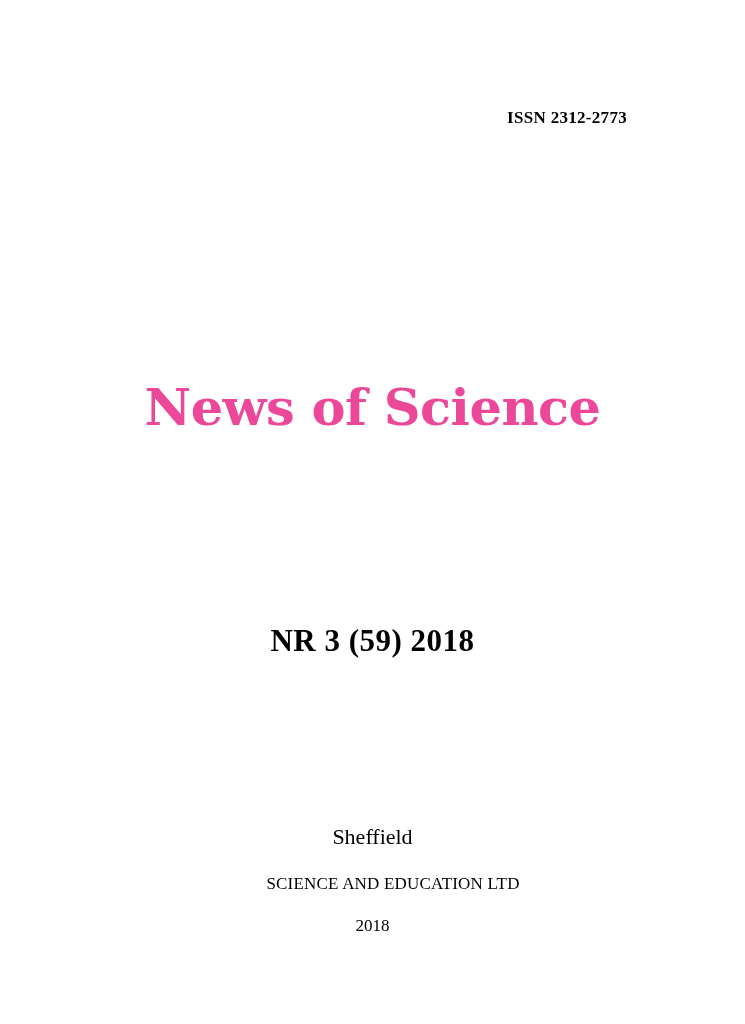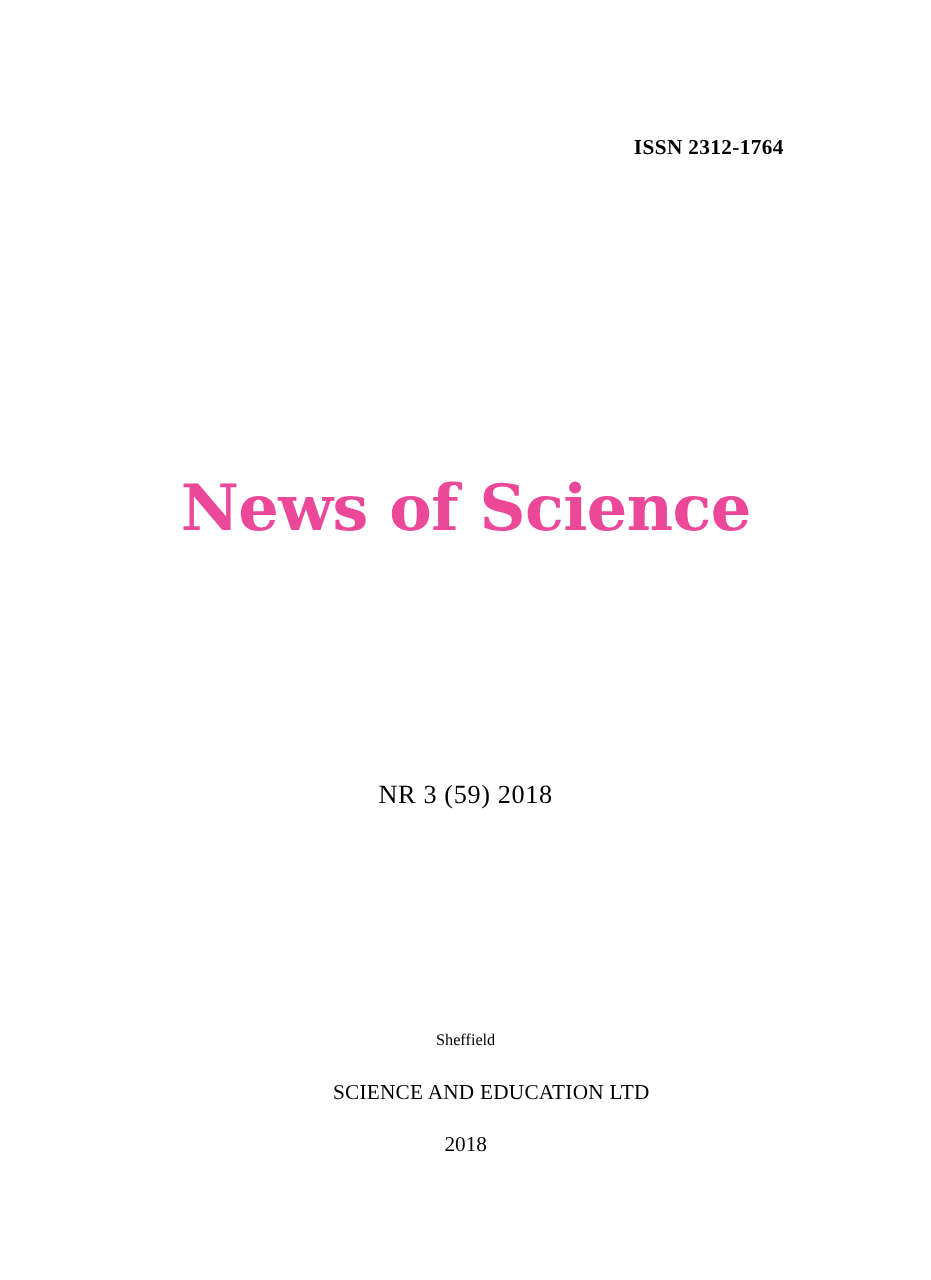--- a/index.html
+++ b/index.html
@@ -50,36 +50,36 @@
     color: #ec4899;
   }
 
   .issue-line {
     position: absolute;
     top: 623px;
     left: 0;
     width: 745px;
     text-align: center;
     font-family: "Liberation Serif", serif;
-    font-weight: normal;
-    font-size: 21px;
+    font-weight: bold;
+    font-size: 31px;
     letter-spacing: 0.5px;
   }
 
   .imprint {
     position: absolute;
     top: 824px;
     left: 0;
     width: 745px;
     text-align: center;
   }
 
   .imprint-city {
     font-family: "Liberation Serif", serif;
-    font-size: 13px;
+    font-size: 22px;
     margin-bottom: 24px;
   }
 
   .imprint-publisher {
     font-family: "Liberation Serif", serif;
     font-size: 17px;
     letter-spacing: 0.2px;
     margin-bottom: 22px;
     padding-left: 41px;
   }
@@ -87,21 +87,21 @@
   .imprint-year {
     font-family: "Liberation Serif", serif;
     font-size: 17px;
   }
 </style>
 </head>
 <body>
 
 <div class="page">
 
-  <div class="issn-line">ISSN  2312-1764</div>
+  <div class="issn-line">ISSN  2312-2773</div>
 
   <div class="title-block">
     <div class="title-line">News of Science</div>
   </div>
 
   <div class="issue-line">NR 3 (59)  2018</div>
 
   <div class="imprint">
     <div class="imprint-city">Sheffield</div>
     <div class="imprint-publisher">SCIENCE AND EDUCATION LTD</div>

